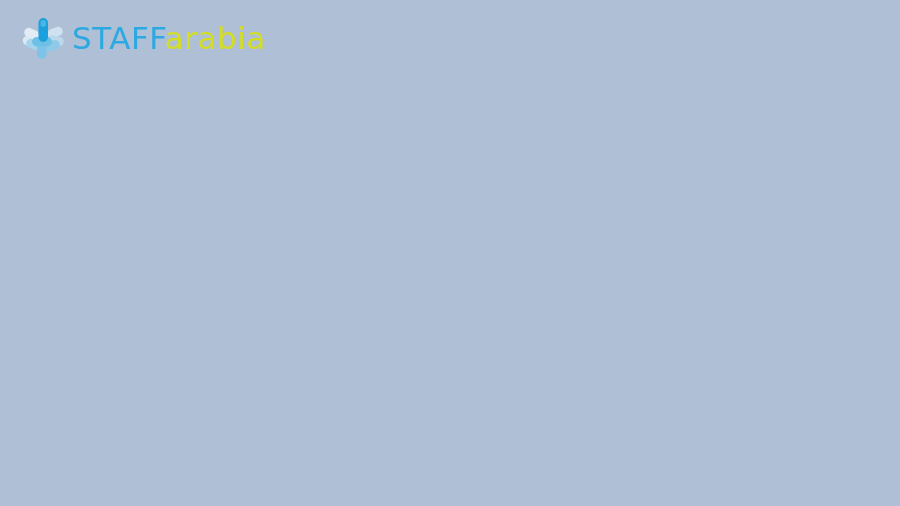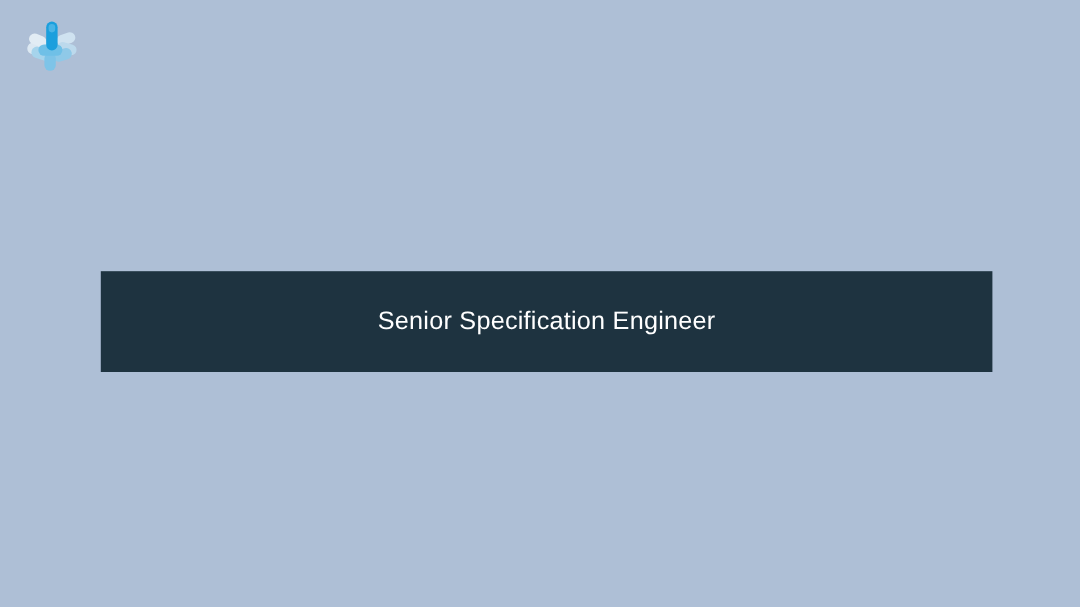--- a/index.html
+++ b/index.html
@@ -94,19 +94,19 @@
       <g>
         <rect x="6" y="25" width="17" height="9.5" rx="4.75" fill="#a6d4ec" transform="rotate(18 14.5 29.75)"></rect>
         <rect x="24" y="26" width="16" height="9.5" rx="4.75" fill="#8fc9e8" transform="rotate(-16 32 30.75)"></rect>
         <rect x="17" y="29" width="9.5" height="15" rx="4.75" fill="#7ec4e8"></rect>
         <rect x="12" y="22" width="20" height="9.5" rx="4.75" fill="#6fc0e7"></rect>
       </g>
 
       <rect x="18.5" y="3" width="9.5" height="24" rx="4.75" fill="#1b9fdd"></rect>
       <rect x="20.5" y="5" width="5.5" height="7" rx="2.75" fill="#49b4e6"></rect>
     </svg>
+    <div id="brand-wordmark">
+      <span class="word-staff">STAFF</span><span class="word-arabia">arabia</span>
+    </div>
   </div>
 
-  <div id="title-banner">
-    <div id="job-title">Senior Specification Engineer</div>
-  </div>
 
 </div>
 
 </body></html>

